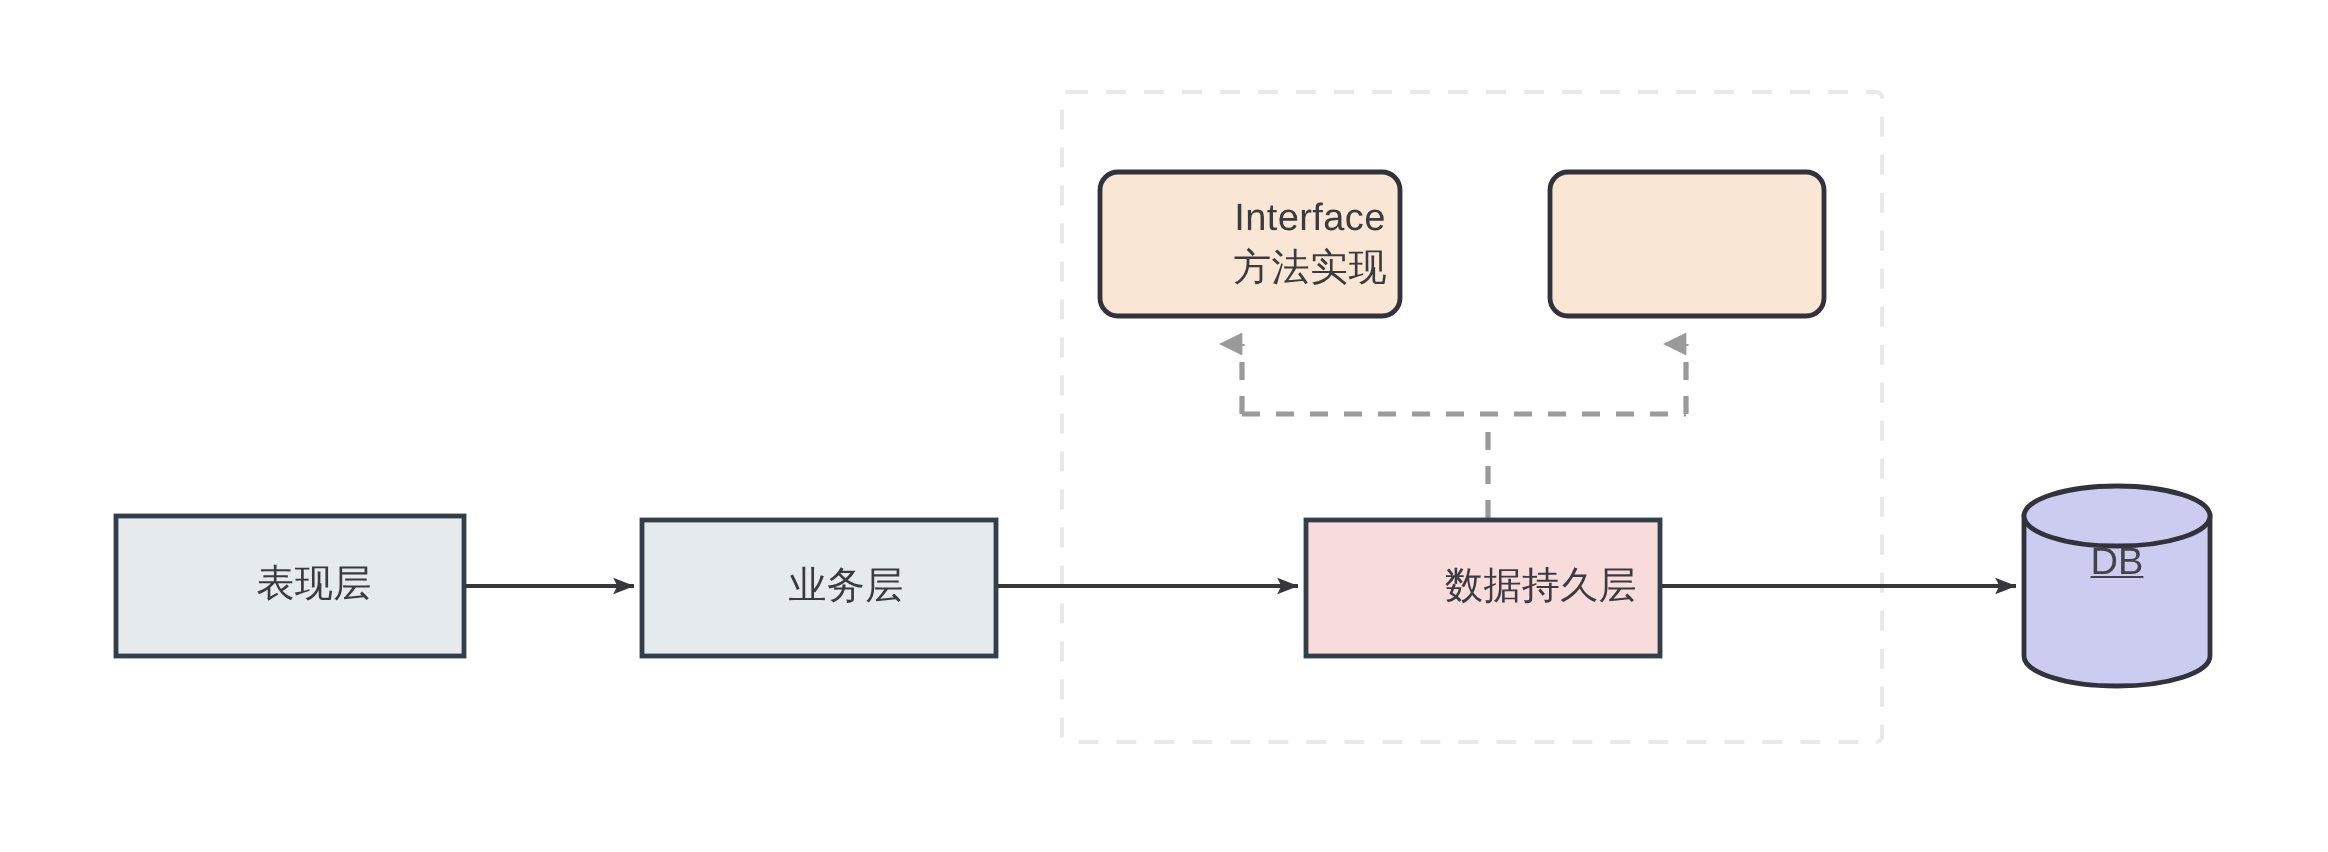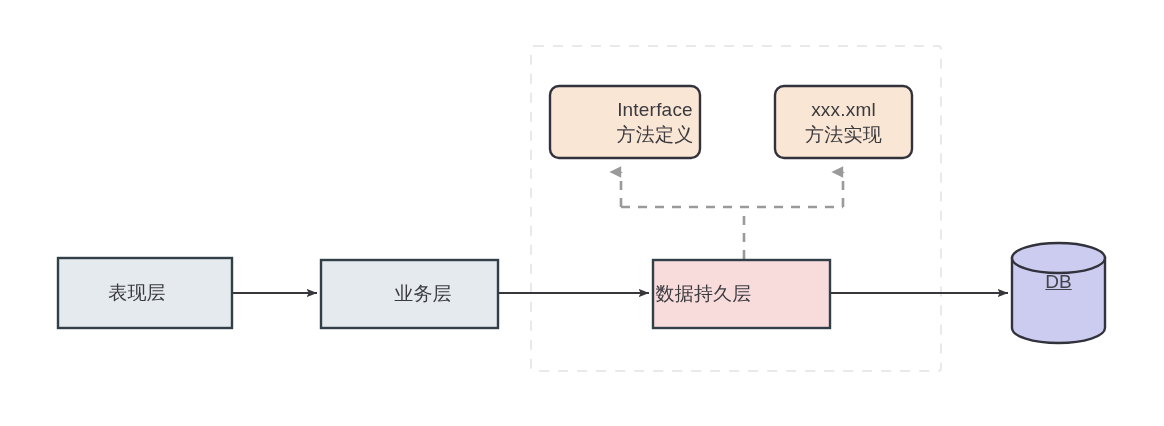--- a/index.html
+++ b/index.html
@@ -88,39 +88,35 @@
     <rect x="550" y="86" width="150" height="72" rx="9" ry="9" fill="#fae6d4" stroke="#32323c" stroke-width="2.4"></rect>
 
     <rect x="775" y="86" width="137" height="72" rx="9" ry="9" fill="#fae6d4" stroke="#32323c" stroke-width="2.4"></rect>
 
     <g>
       <path d="M1012,258 L1012,328 A46.5,15 0 0 0 1105,328 L1105,258 Z" fill="#ccccf0" stroke="#32323c" stroke-width="2.4"></path>
       <ellipse cx="1058.5" cy="258" rx="46.5" ry="15" fill="#ccccf0" stroke="#32323c" stroke-width="2.4"></ellipse>
     </g>
   </svg>
 
-  <div class="node-label" style="left:58px; top:258px; width:158px; height:70px;">
+  <div class="node-label" style="left:58px; top:258px; width:158px; height:70px;padding-left:20px;">
     <span class="label-main">表现层</span>
   </div>
 
   <div class="node-label" style="left:321px; top:260px; width:204px; height:68px;">
     <span class="label-main">业务层</span>
   </div>
 
-  <div class="node-label" style="left:615px; top:260px; width:177px; height:68px;">
+  <div class="node-label" style="left:682px; top:260px; width:177px; height:68px;">
     <span class="label-main">数据持久层</span>
   </div>
 
   <div class="node-label" style="left:580px; top:86px; width:150px; height:72px;">
     <span class="label-main">Interface</span>
-    <span class="label-sub">方法定义</span>
+    <span class="label-sub">方法实现</span>
   </div>
 
-  <div class="node-label" style="left:775px; top:86px; width:137px; height:72px;">
-    <span class="label-main">xxx.xml</span>
-    <span class="label-sub">方法实现</span>
-  </div>
 
   <div class="node-label" style="left:1012px; top:262px; width:93px; height:40px;">
     <span class="label-db">DB</span>
   </div>
 
 </div>
 
 </body></html>

